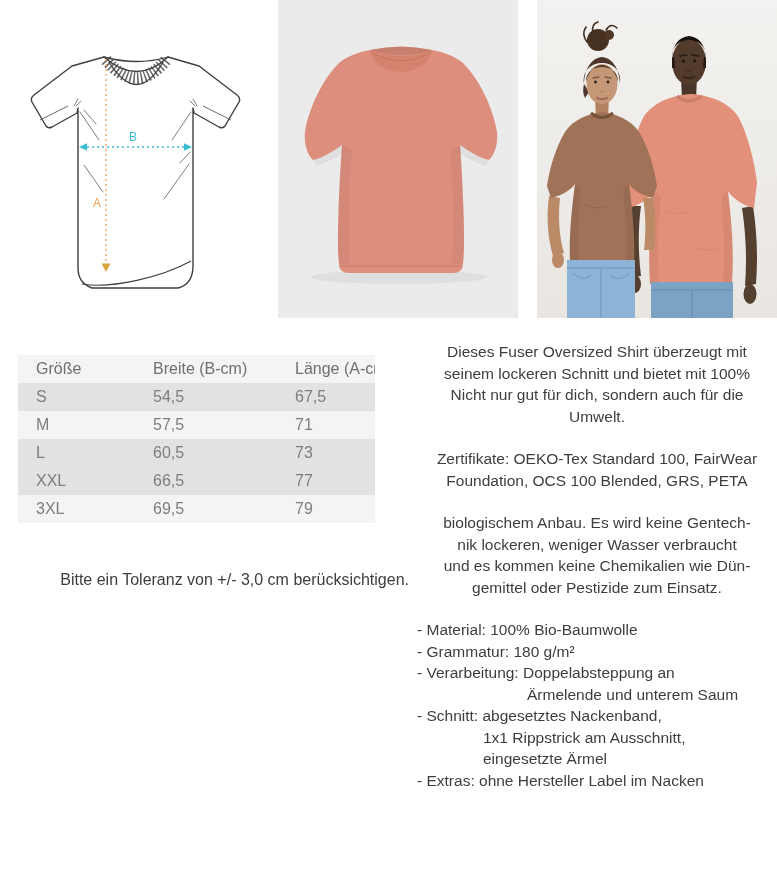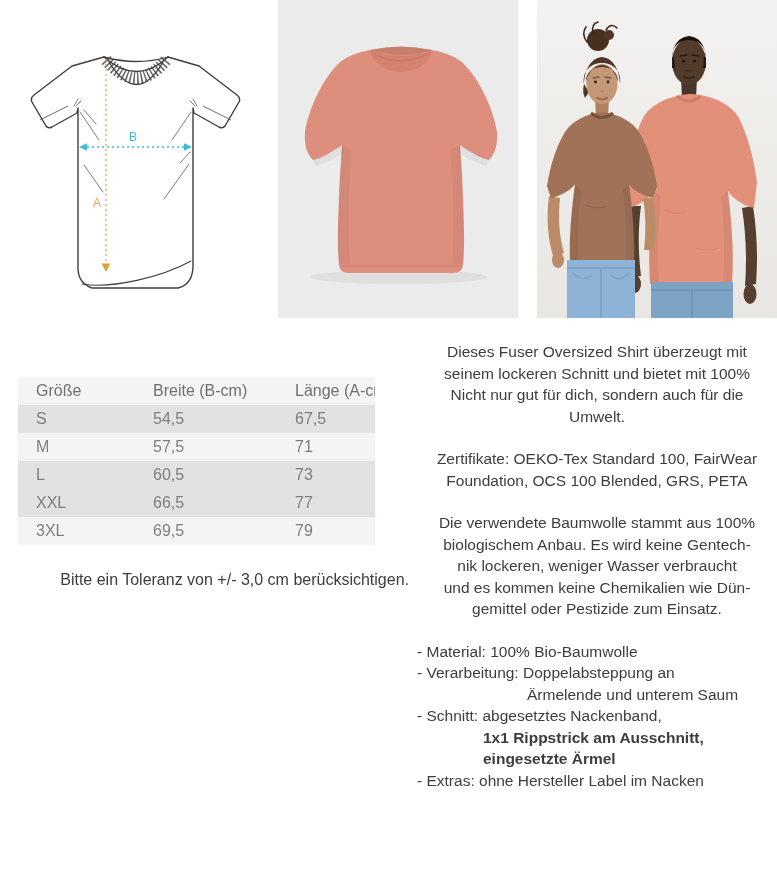--- a/index.html
+++ b/index.html
@@ -14,21 +14,21 @@
   
   .diagram-box{left:0;top:0;width:255px;height:305px;}
   .product-box{left:278px;top:0;width:240px;height:318px;}
   .models-box{left:537px;top:0;width:240px;height:318px;}
   .diagram-box svg,.product-box svg,.models-box svg{display:block;}
 
   
   .size-table{
     left:18px;top:355px;width:357px;
     border-collapse:collapse;table-layout:fixed;
-    font-size:16px;color:#7e7e7e;margin-top:22px;
+    font-size:16px;color:#7e7e7e;
   }
   .size-table col.c1{width:117px;}
   .size-table col.c2{width:142px;}
   .size-table th,.size-table td{
     font-weight:normal;text-align:left;padding:0 0 0 18px;
     height:28px;line-height:28px;white-space:nowrap;overflow:hidden;
   }
   .size-table thead th{background:#f5f4f4;color:#6f6f6f;}
   .trow-dark td{background:#e3e1e1;}
   .trow-light td{background:#f5f4f4;}
@@ -40,21 +40,21 @@
 
   
   .description{
     left:417px;top:341px;width:360px;
     font-size:15.5px;line-height:21.5px;color:#3d3d3d;
   }
   .description .para{margin:0 0 21px 0;text-align:center;}
   .description .line{white-space:nowrap;}
   .specs .line{white-space:nowrap;}
   .specs .ind-a{padding-left:110px;}
-  .specs .ind-b{padding-left:66px;font-weight:bold;}
+  .specs .ind-b{padding-left:66px;}
 </style>
 </head>
 <body>
 
 <div class="abs diagram-box">
   <svg width="255" height="305" viewBox="0 0 255 305">
 
     <g stroke="#3f3f3f" stroke-width="1.4" fill="#ffffff" stroke-linejoin="round" stroke-linecap="round">
       <path d="M104,57 L72,66 L34,95 Q30,98 32,102 L46,126 Q48,129 52,127 L77,113 L78,108
                L78,268 Q78,283 92,288 L178,288 Q193,284 193,266 L193,108 L194,113
@@ -291,28 +291,28 @@
     <div class="line">Dieses Fuser Oversized Shirt überzeugt mit</div>
     <div class="line">seinem lockeren Schnitt und bietet mit 100%</div>
     <div class="line">Nicht nur gut für dich, sondern auch für die</div>
     <div class="line">Umwelt.</div>
   </div>
   <div class="para">
     <div class="line">Zertifikate: OEKO-Tex Standard 100, FairWear</div>
     <div class="line">Foundation, OCS 100 Blended, GRS, PETA</div>
   </div>
   <div class="para">
-    <div class="line">Die verwendete Baumwolle stammt aus 100%</div>
     <div class="line">biologischem Anbau. Es wird keine Gentech-</div>
     <div class="line">nik lockeren, weniger Wasser verbraucht</div>
     <div class="line">und es kommen keine Chemikalien wie Dün-</div>
     <div class="line">gemittel oder Pestizide zum Einsatz.</div>
   </div>
   <div class="specs">
     <div class="line">- Material: 100% Bio-Baumwolle</div>
+    <div class="line">- Grammatur: 180 g/m²</div>
     <div class="line">- Verarbeitung: Doppelabsteppung an</div>
     <div class="line ind-a">Ärmelende und unterem Saum</div>
     <div class="line">- Schnitt: abgesetztes Nackenband,</div>
     <div class="line ind-b">1x1 Rippstrick am Ausschnitt,</div>
     <div class="line ind-b">eingesetzte Ärmel</div>
     <div class="line">- Extras: ohne Hersteller Label im Nacken</div>
   </div>
 </div>
 
 </body></html>

